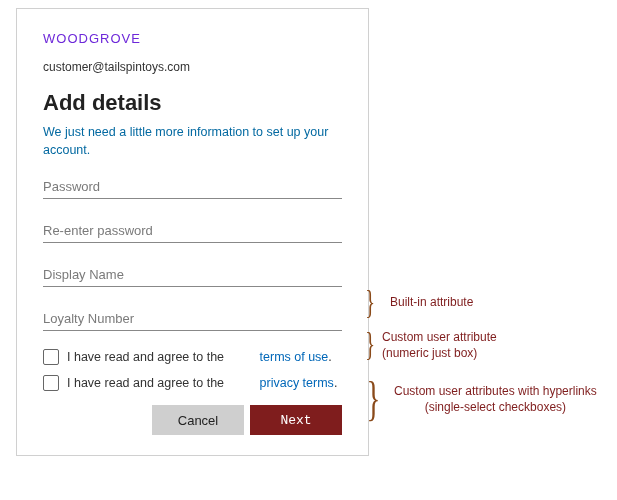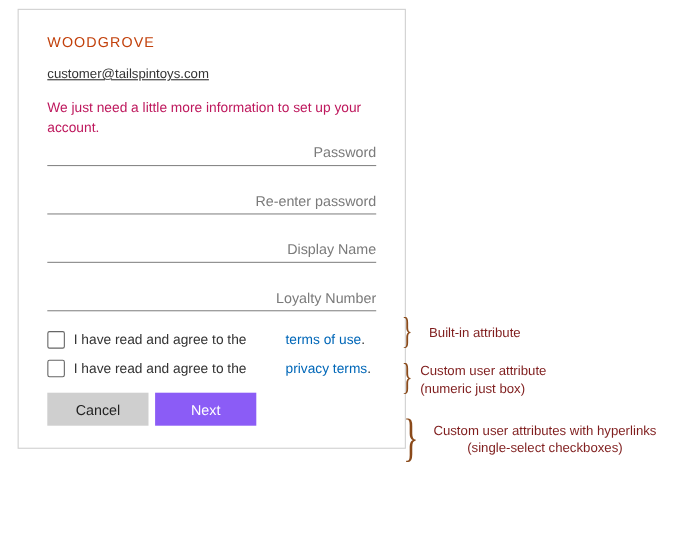--- a/index.html
+++ b/index.html
@@ -16,51 +16,50 @@
     position: absolute;
     left: 16px;
     top: 8px;
     width: 353px;
     border: 1px solid #d0d0d0;
     padding: 22px 26px 20px 26px;
   }
   .brand {
     font-size: 13px;
     letter-spacing: 1px;
-    color: #c2410c;
+    color: #6d28d9;
     margin-bottom: 14px;
   }
   .email {
     font-size: 12px;
     color: #333;
     margin-bottom: 16px;
-    text-decoration: underline;
   }
   .title {
     font-size: 22px;
     font-weight: 600;
     color: #222;
     margin-bottom: 8px;
   }
   .subtitle {
     font-size: 12.5px;
-    color: #be185d;
+    color: #0369a1;
     line-height: 1.4;
+    margin-bottom: 14px;
   }
   .field {
     border: none;
     border-bottom: 1px solid #888;
     width: 100%;
     font-size: 13px;
     padding: 6px 0 4px 0;
     margin-bottom: 18px;
     outline: none;
     color: #737373;
     background: transparent;
-    text-align: right;
   }
   .field::placeholder { color: #7a7a7a; }
   .checkrow {
     display: flex;
     align-items: center;
     font-size: 12.5px;
     color: #333;
     margin-bottom: 10px;
   }
   .checkbox {
@@ -73,33 +72,33 @@
     background: #fff;
   }
   .checkrow .link {
     color: #0067b8;
     text-decoration: none;
     cursor: pointer;
     padding-left: 32px;
   }
   .buttons {
     display: flex;
-    justify-content: flex-start;
+    justify-content: flex-end;
     gap: 6px;
     margin-top: 14px;
   }
   .btn {
     width: 92px;
     height: 30px;
     border: none;
     font-size: 13px;
     cursor: pointer;
   }
   .btn-cancel { background: #cfcfcf; color: #222; }
-  .btn-next { background: #8b5cf6; color: #fff; }
+  .btn-next { background: #7f1d1d; color: #fff; font-family: Liberation Mono, monospace; }
 
   
   .brace {
     position: absolute;
     color: #8a4a1a;
     font-size: 34px;
     font-family: serif;
     line-height: 1;
     transform: scaleX(0.6);
   }
@@ -109,20 +108,21 @@
     font-size: 12px;
     line-height: 1.3;
   }
 </style>
 </head>
 <body>
 
 <div class="card">
   <div class="brand">WOODGROVE</div>
   <div class="email">customer@tailspintoys.com</div>
+  <div class="title">Add details</div>
   <div class="subtitle">We just need a little more information to set up your account.</div>
 
   <input class="field" type="password" placeholder="Password" style="">
   <input class="field" type="password" placeholder="Re-enter password" style="">
   <input class="field" type="text" placeholder="Display Name" style="">
   <input class="field" type="text" placeholder="Loyalty Number" style="">
 
   <div class="checkrow">
     <span class="checkbox"></span>
     <span>

